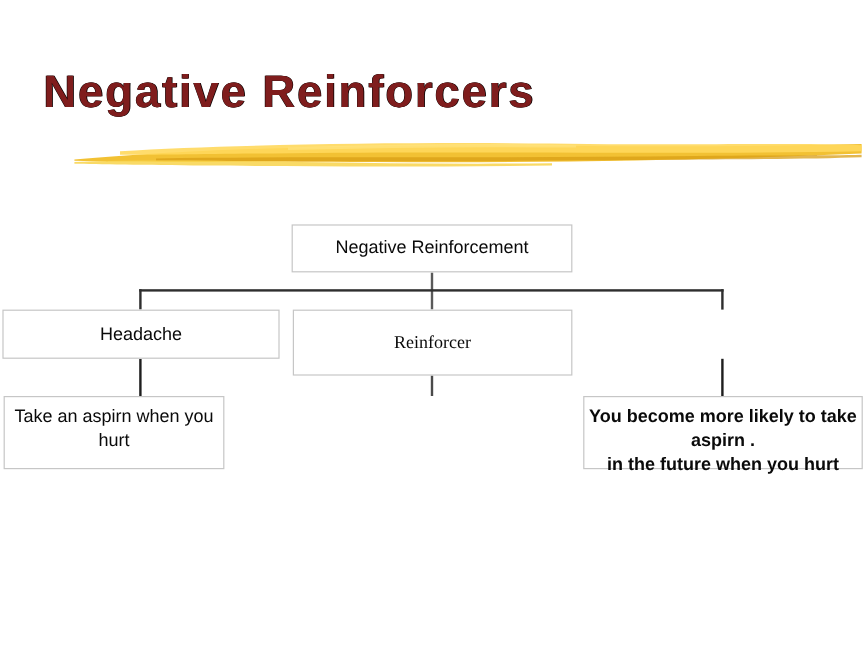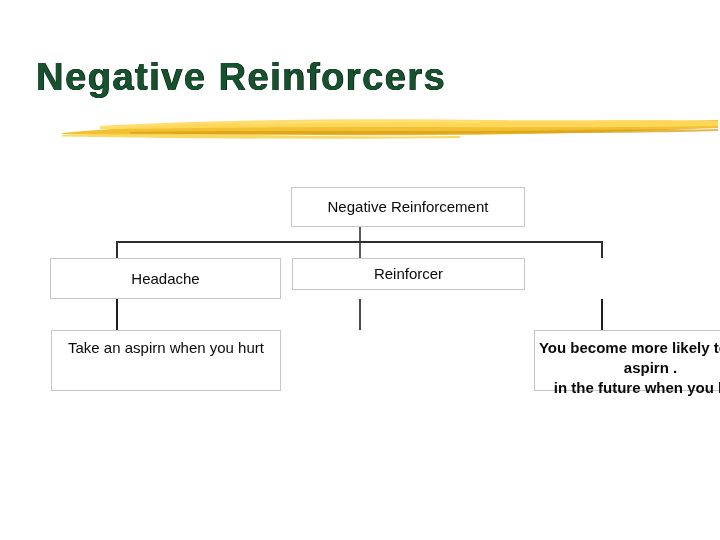--- a/index.html
+++ b/index.html
@@ -2,38 +2,38 @@
 <html><head>
 <meta charset="utf-8">
 <style>
   html,body{margin:0;padding:0;background:#fff;}
   .slide{
     position:relative;width:720px;height:540px;background:#ffffff;overflow:hidden;
     font-family:"Liberation Sans",sans-serif;color:#000;
   }
   .slide-title{
     position:absolute;left:36px;top:56px;
-    font-size:38px;font-weight:bold;letter-spacing:1.5px;color:#14532d;
+    font-size:38px;font-weight:bold;letter-spacing:1.5px;color:#7f1d1d;
     text-shadow:0.6px 0 0 #000,-0.3px 0 0 #000;
     white-space:nowrap;
   }
   .brush{position:absolute;left:60px;top:107px;width:660px;height:38px;}
   
   .dbox{
     position:absolute;background:#fff;border:1px solid #c6c6c6;
     display:flex;align-items:center;justify-content:center;
     font-size:15px;line-height:20px;color:#0a0a0a;text-align:center;
-    white-space:pre-wrap;box-sizing:border-box;margin-left:48px;
+    white-space:pre-wrap;box-sizing:border-box;
   }
   .dbox.top-align{align-items:flex-start;padding-top:7px;}
   .box-root      {left:243px;top:187px;width:234px;height:40px;}
   .box-behavior  {left:2px;  top:258px;width:231px;height:41px;}
-  .box-reinforcer{left:244px;top:258px;width:233px;height:32px;}
+  .box-reinforcer{left:244px;top:258px;width:233px;height:55px;font-family:Liberation Serif, serif;}
   .box-effect    {left:486px;top:258px;width:233px;height:41px;}
-  .box-ex-behavior  {left:3px;  top:330px;width:230px;height:61px;}
+  .box-ex-behavior  {left:3px;  top:330px;width:184px;height:61px;}
   .box-ex-reinforcer{left:244px;top:330px;width:233px;height:61px;}
   .box-ex-effect    {left:486px;top:330px;width:233px;height:61px;font-weight:bold;}
   
   .conn{position:absolute;background:#2e2e2e;}
   .conn-root-stub {left:359px;top:227px;width:1.5px;height:31px;background:#5a5a5a;}
   .conn-horizontal{left:116px;top:241px;width:487px;height:2px;}
   .conn-drop-left {left:116px;top:241px;width:2px;height:17px;}
   .conn-drop-right{left:601px;top:241px;width:2px;height:17px;}
   .conn-col-left  {left:116px;top:299px;width:1.5px;height:31px;background:#1e1e1e;}
   .conn-col-mid   {left:359px;top:299px;width:1.5px;height:31px;background:#4a4a4a;}

